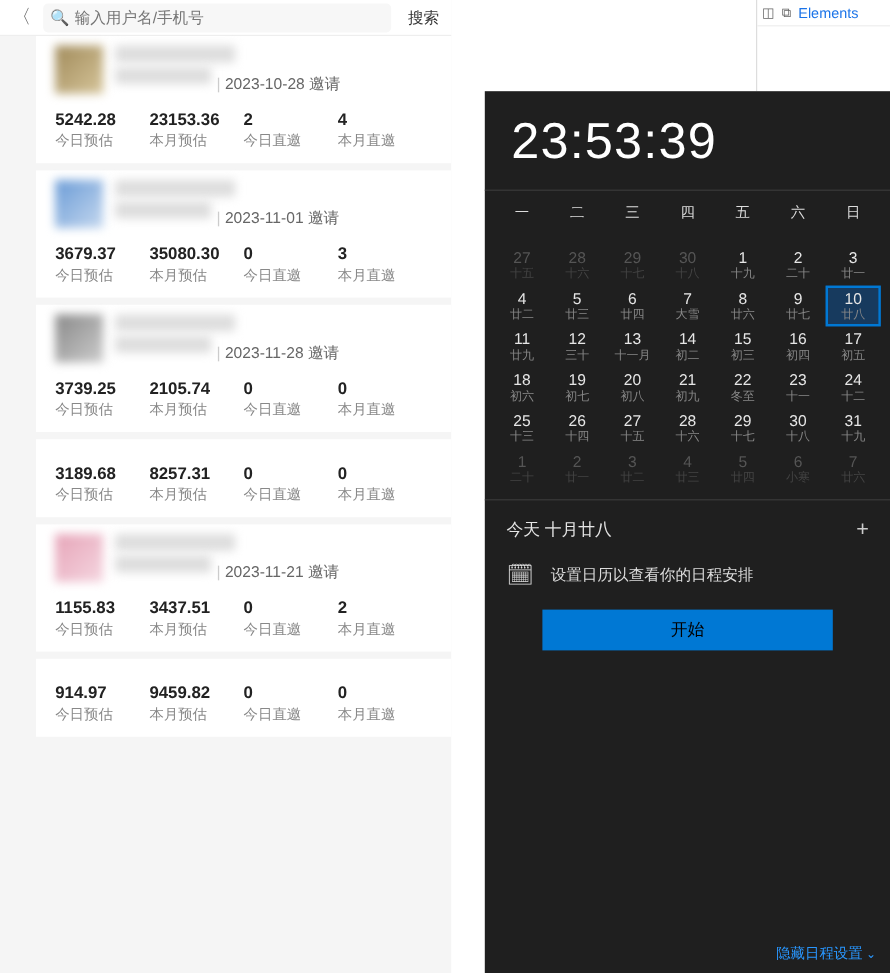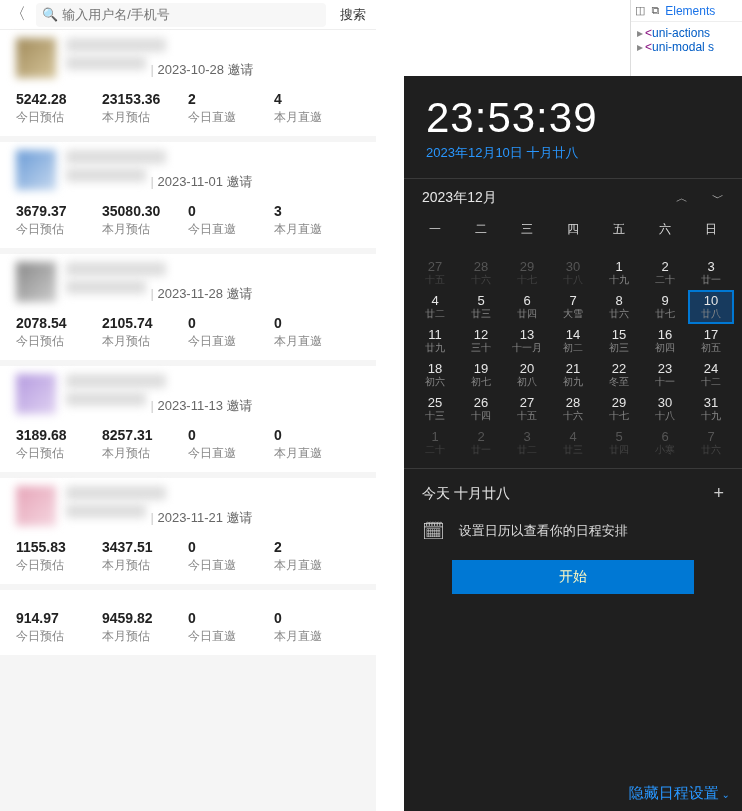--- a/index.html
+++ b/index.html
@@ -4,21 +4,21 @@
 <style>
   * { box-sizing: border-box; margin: 0; padding: 0; }
   body { font-family: "Segoe UI", "Microsoft YaHei", sans-serif; width: 742px; height: 811px; overflow: hidden; background: #fff; position: relative; }
   .left-panel { position: absolute; left: 0; top: 0; width: 376px; height: 811px; background: #f5f5f5; }
   .search-bar { display: flex; align-items: center; height: 30px; background: #fff; border-bottom: 1px solid #eee; }
   .back-btn { width: 36px; text-align: center; font-size: 16px; color: #666; cursor: pointer; }
   .search-input-wrap { flex: 1; display: flex; align-items: center; background: #f7f7f7; border-radius: 4px; height: 24px; padding: 0 6px; margin-right: 4px; }
   .search-icon { font-size: 13px; color: #999; margin-right: 4px; }
   .search-input { border: none; background: transparent; outline: none; font-size: 13px; width: 100%; }
   .search-btn { font-size: 13px; color: #333; padding: 0 10px; cursor: pointer; text-align: center; }
-  .card { background: #fff; margin-bottom: 6px; padding: 8px 16px 10px; }
+  .card { background: #fff; margin-bottom: 6px; padding: 8px 16px 10px; margin-left: 30px; }
   .card-head { display: flex; align-items: flex-start; }
   .avatar { width: 40px; height: 40px; margin-right: 10px; filter: blur(4px); }
   .av1{background:linear-gradient(135deg,#a08a5a,#d6c59a);}
   .av2{background:linear-gradient(135deg,#6a9bd6,#c5d8ef);}
   .av3{background:linear-gradient(135deg,#888,#ccc);}
   .av4{background:linear-gradient(135deg,#b49adf,#e0d2f2);}
   .av5{background:linear-gradient(135deg,#e6a4b8,#f5d6e0);}
   .av6{background:linear-gradient(135deg,#f5b8ce,#fae3ec);}
   .user-lines { flex: 1; }
   .blur-line { height: 14px; background: #ddd; border-radius: 2px; filter: blur(4px); margin-bottom: 4px; }
@@ -55,22 +55,22 @@
   .day.dim .num { color: #555; }
   .day.dim .sub { color: #444; }
   .num { font-size: 13px; color: #e6e6e6; }
   .sub { font-size: 10px; color: #888; margin-top: -1px; }
   .day.sel { outline: 2px solid #0078d4; outline-offset: -2px; background: #173a5e; }
   .evt-sep { border-top: 1px solid #3a3a3a; margin: 0 0; }
   .today-row { display: flex; align-items: center; justify-content: space-between; padding: 14px 18px 4px; font-size: 14px; }
   .plus { font-size: 18px; color: #ccc; cursor: pointer; }
   .setup-row { display: flex; align-items: center; gap: 14px; padding: 12px 18px 0; font-size: 13px; color: #ddd; }
   .cal-icon { font-size: 18px; }
-  .start-btn { margin: 18px 48px 0; background: #0078d4; color: #fef9c3; text-align: center; padding: 8px 0; font-size: 14px; cursor: pointer; }
-  .hide-link { position: absolute; right: 12px; bottom: 8px; font-size: 15px; color: #2997ff; cursor: pointer; margin-top: 48px; }
+  .start-btn { margin: 18px 48px 0; background: #0078d4; color: #000000; text-align: center; padding: 8px 0; font-size: 14px; cursor: pointer; }
+  .hide-link { position: absolute; right: 12px; bottom: 8px; font-size: 12px; color: #2997ff; cursor: pointer; margin-top: 48px; }
   .hide-link::after{content:" \2304"; font-size:10px;}
   .invite-wrap{display:inline-block;margin-left:0;}
 </style>
 </head>
 <body>
 
 <div class="left-panel">
   <div class="search-bar">
     <div class="back-btn">〈</div>
     <div class="search-input-wrap">
@@ -137,45 +137,38 @@
       <div class="card">
         <div class="card-head">
           <div class="avatar av3"></div>
           <div class="user-lines">
             <div class="blur-line bl1"></div>
             <div><span class="blur-line bl2" style="display:inline-block"></span> <span class="invite-line invite-wrap">2023-11-28 邀请</span></div>
           </div>
         </div>
         <div class="stats-row">
           <div class="stat">
-            <div class="stat-value">2078.54</div>
+            <div class="stat-value">3739.25</div>
             <div class="stat-label">今日预估</div>
           </div>
           <div class="stat">
             <div class="stat-value">2105.74</div>
             <div class="stat-label">本月预估</div>
           </div>
           <div class="stat">
             <div class="stat-value">0</div>
             <div class="stat-label">今日直邀</div>
           </div>
           <div class="stat">
             <div class="stat-value">0</div>
             <div class="stat-label">本月直邀</div>
           </div>
         </div>
       </div>
       <div class="card">
-        <div class="card-head">
-          <div class="avatar av4"></div>
-          <div class="user-lines">
-            <div class="blur-line bl1"></div>
-            <div><span class="blur-line bl2" style="display:inline-block"></span> <span class="invite-line invite-wrap">2023-11-13 邀请</span></div>
-          </div>
-        </div>
         <div class="stats-row">
           <div class="stat">
             <div class="stat-value">3189.68</div>
             <div class="stat-label">今日预估</div>
           </div>
           <div class="stat">
             <div class="stat-value">8257.31</div>
             <div class="stat-label">本月预估</div>
           </div>
           <div class="stat">
@@ -237,39 +230,27 @@
       </div>
     </div>
 </div>
 
 <div class="devtools-strip">
   <div class="dt-tabs">
     <span class="dt-ic">◫</span>
     <span class="dt-ic">⧉</span>
     <span class="dt-el">Elements</span>
   </div>
-  <div class="dt-body">
-    <div class="dt-line"><span class="tri">▸</span><span class="tok-p">&lt;</span><span class="tok-b">uni-actions</span></div>
-    <div class="dt-line"><span class="tri">▸</span><span class="tok-p">&lt;</span><span class="tok-b">uni-modal s</span></div>
-  </div>
 </div>
 
 <div class="calendar-panel">
   <div class="clock-area">
     <div class="clock">23:53:39</div>
-    <div class="date-str">2023年12月10日 十月廿八</div>
   </div>
   <div class="clock-sep"></div>
-  <div class="cal-head">
-    <div class="cal-month">2023年12月</div>
-    <div class="cal-nav">
-      <span>︿</span>
-      <span>﹀</span>
-    </div>
-  </div>
   <div class="grid" id="weekdays">
       <div class="wd">一</div>
       <div class="wd">二</div>
       <div class="wd">三</div>
       <div class="wd">四</div>
       <div class="wd">五</div>
       <div class="wd">六</div>
       <div class="wd">日</div>
     </div>
   <div class="grid" id="days">

